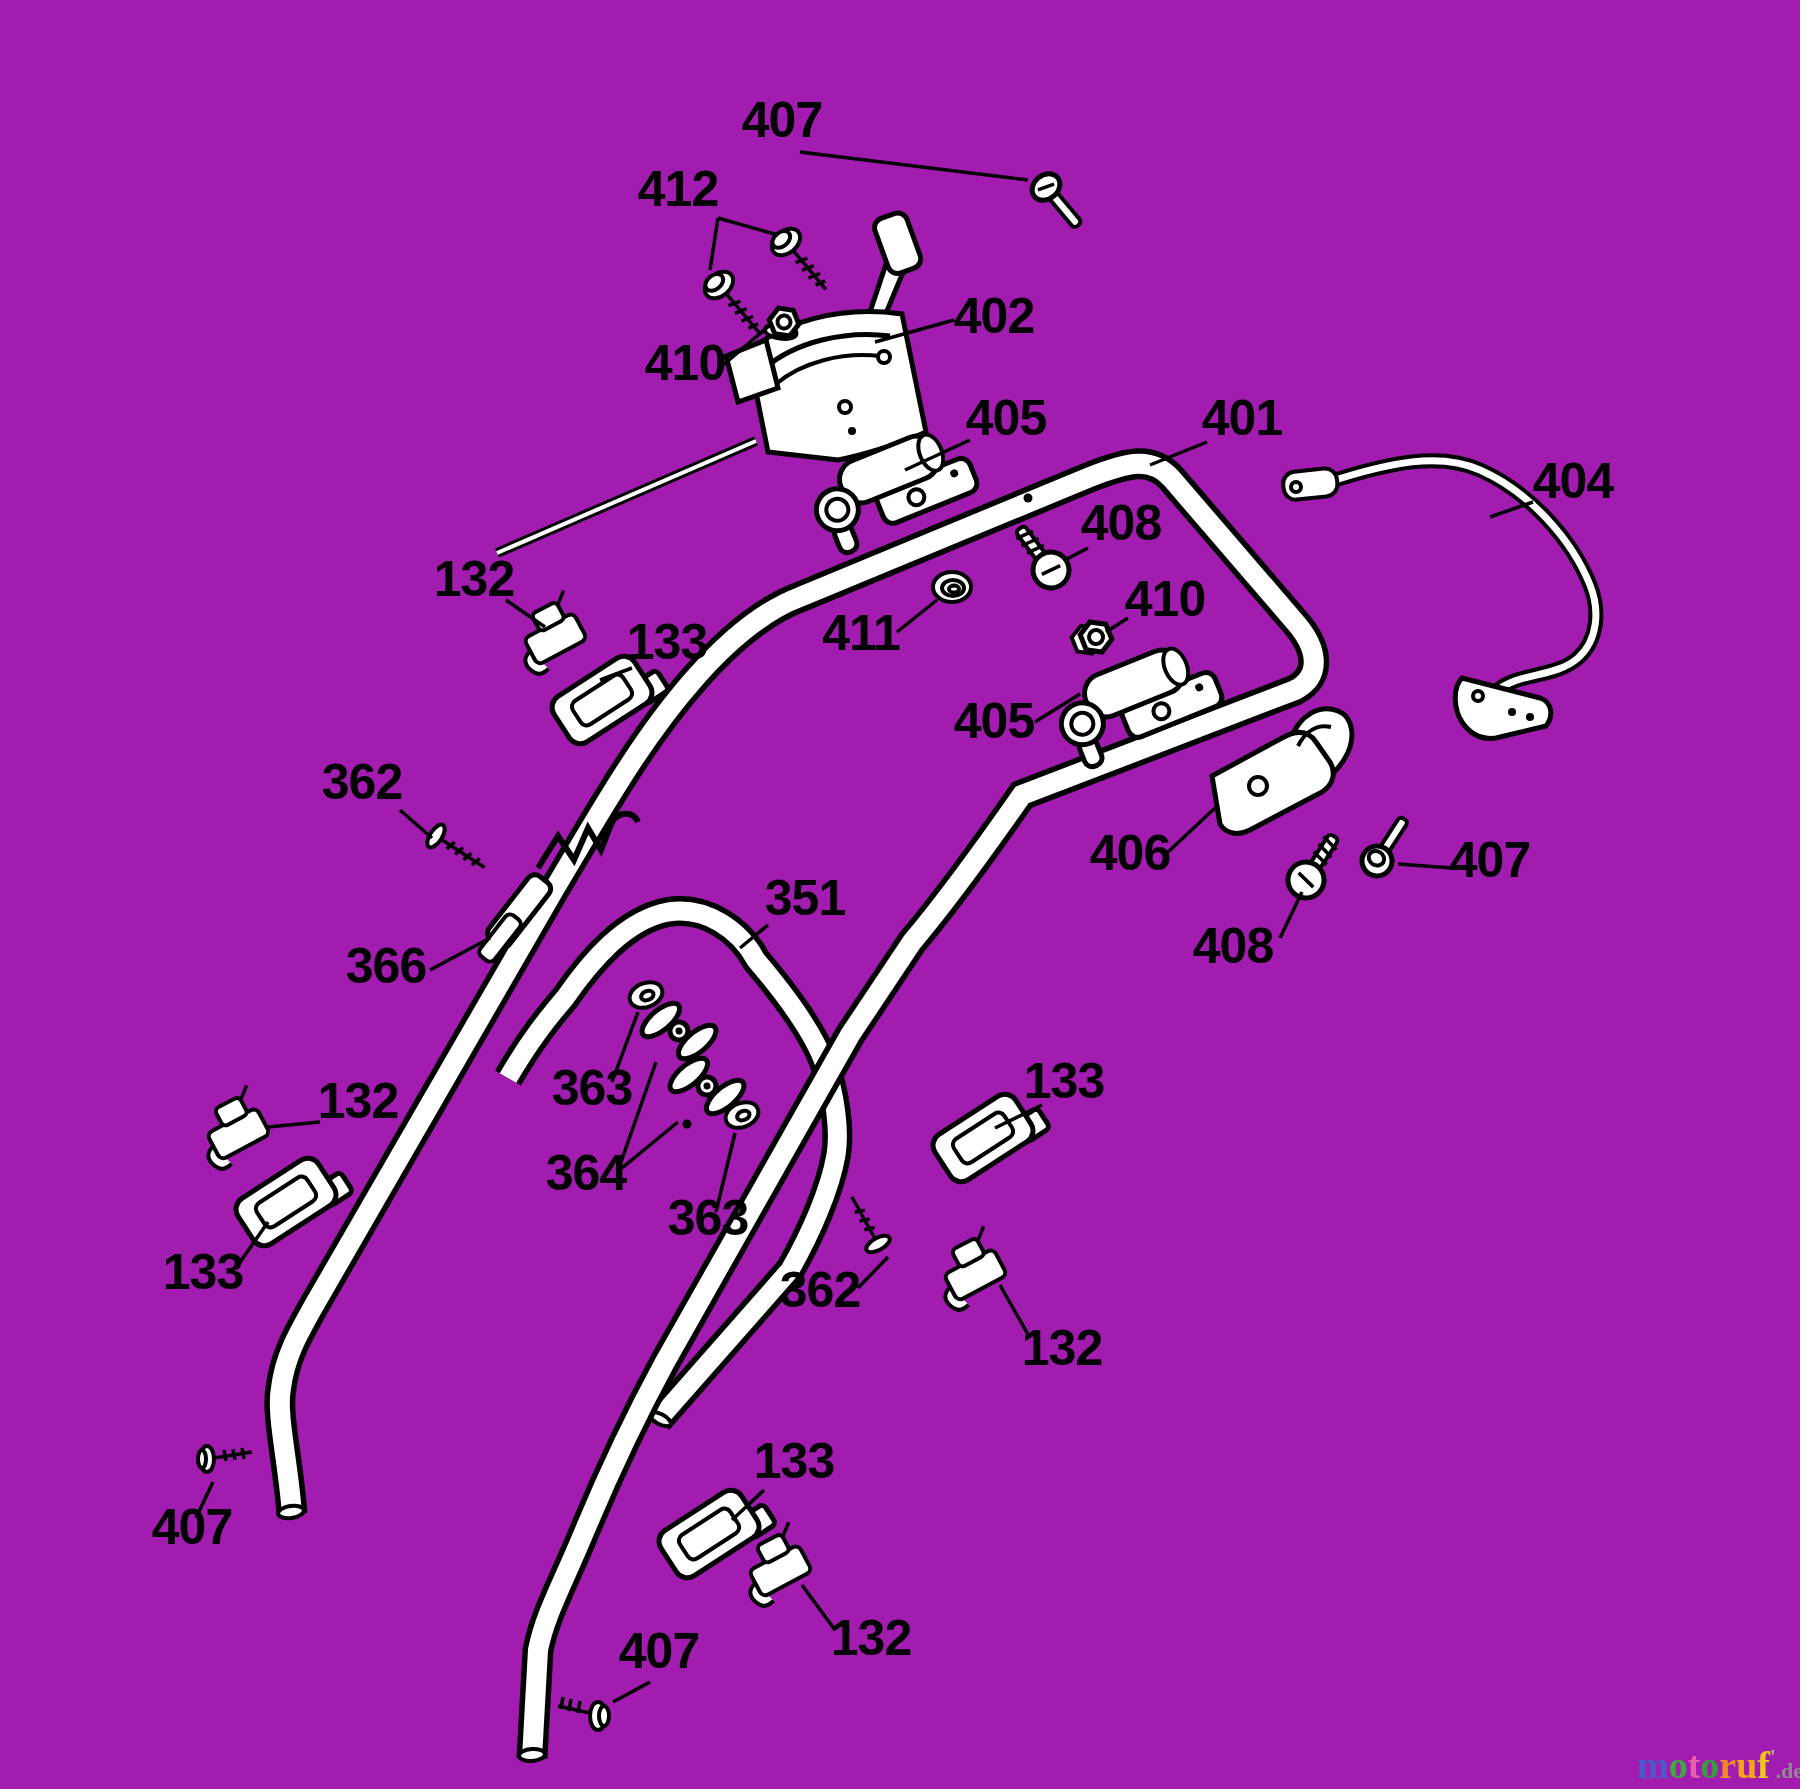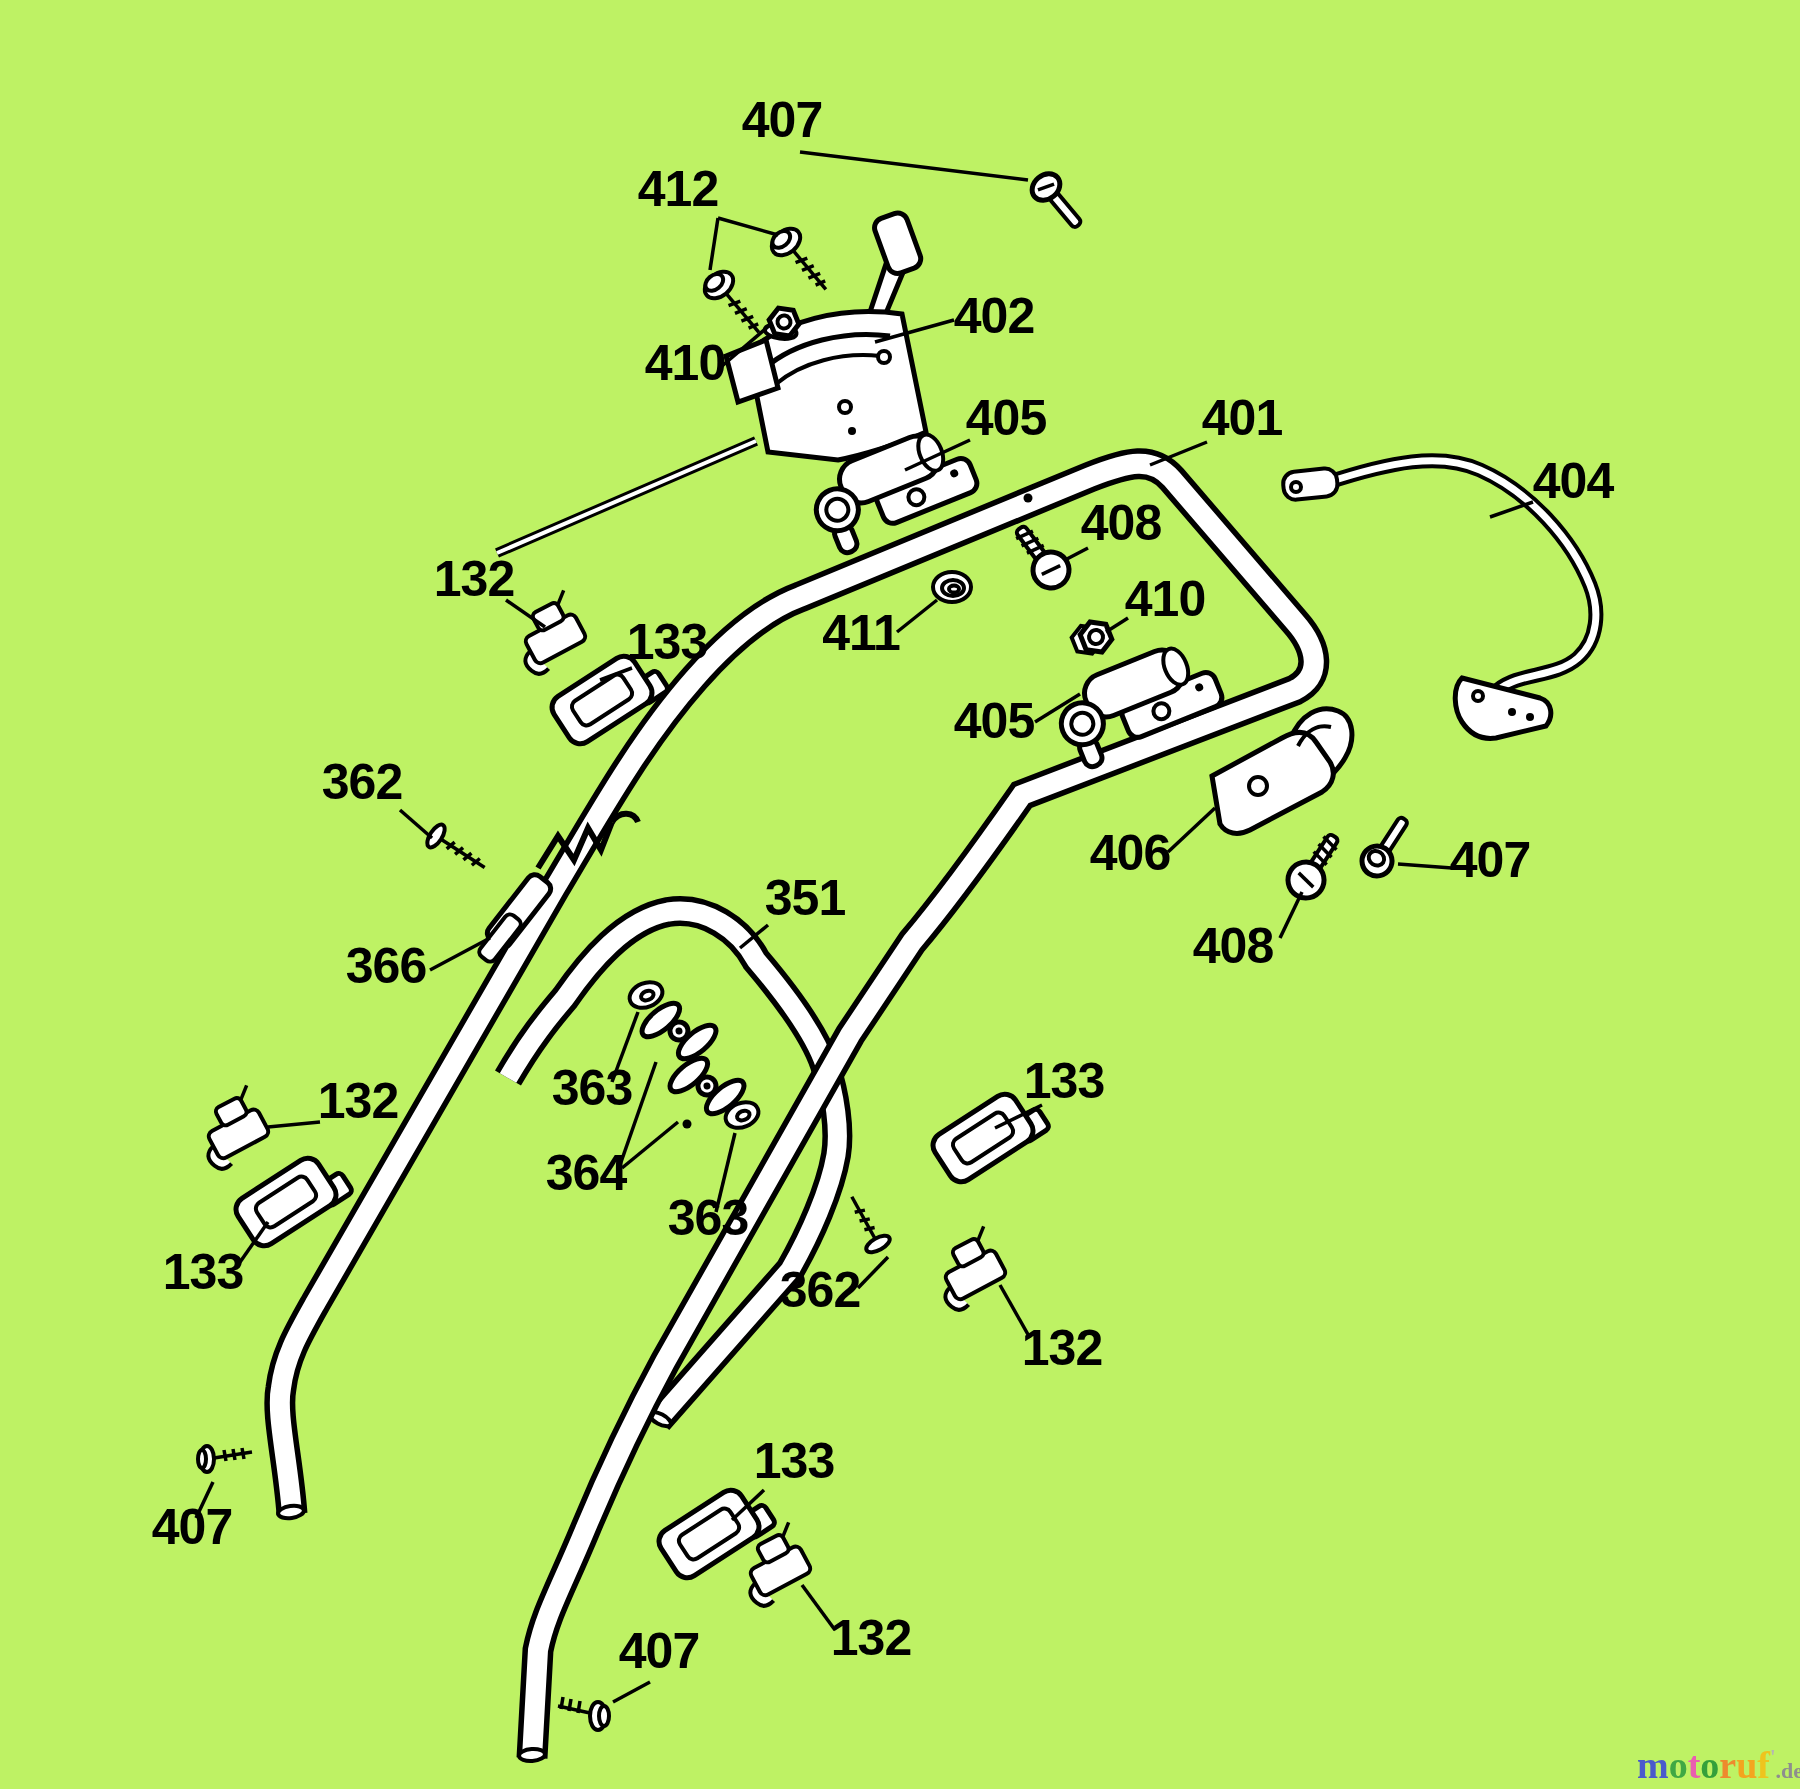--- a/index.html
+++ b/index.html
@@ -1,16 +1,16 @@
 <!DOCTYPE html>
 <html><head>
 <meta charset="utf-8">
 <style>
   html,body{margin:0;padding:0;background:#ffffff;}
-  .canvas{width:1800px;height:1789px;background:#bef264;position:relative;overflow:hidden;}
+  .canvas{width:1800px;height:1789px;background:#a21caf;position:relative;overflow:hidden;}
   svg{display:block;}
   .plabel{font-family:"Liberation Sans",sans-serif;font-weight:bold;font-size:50px;fill:#000;letter-spacing:-1px;}
   .wmark{font-family:"Liberation Serif",serif;font-weight:bold;font-size:38px;}
   .wmark .de{font-size:22px;}
   .wmark .tick{font-size:20px;}
   .ln{stroke:#000;stroke-width:3.5;}
   .part{stroke:#000;stroke-width:5;fill:#fff;}
   .partthin{stroke:#000;stroke-width:4;fill:#fff;}
   .bare{stroke:#000;fill:none;}
 </style>

